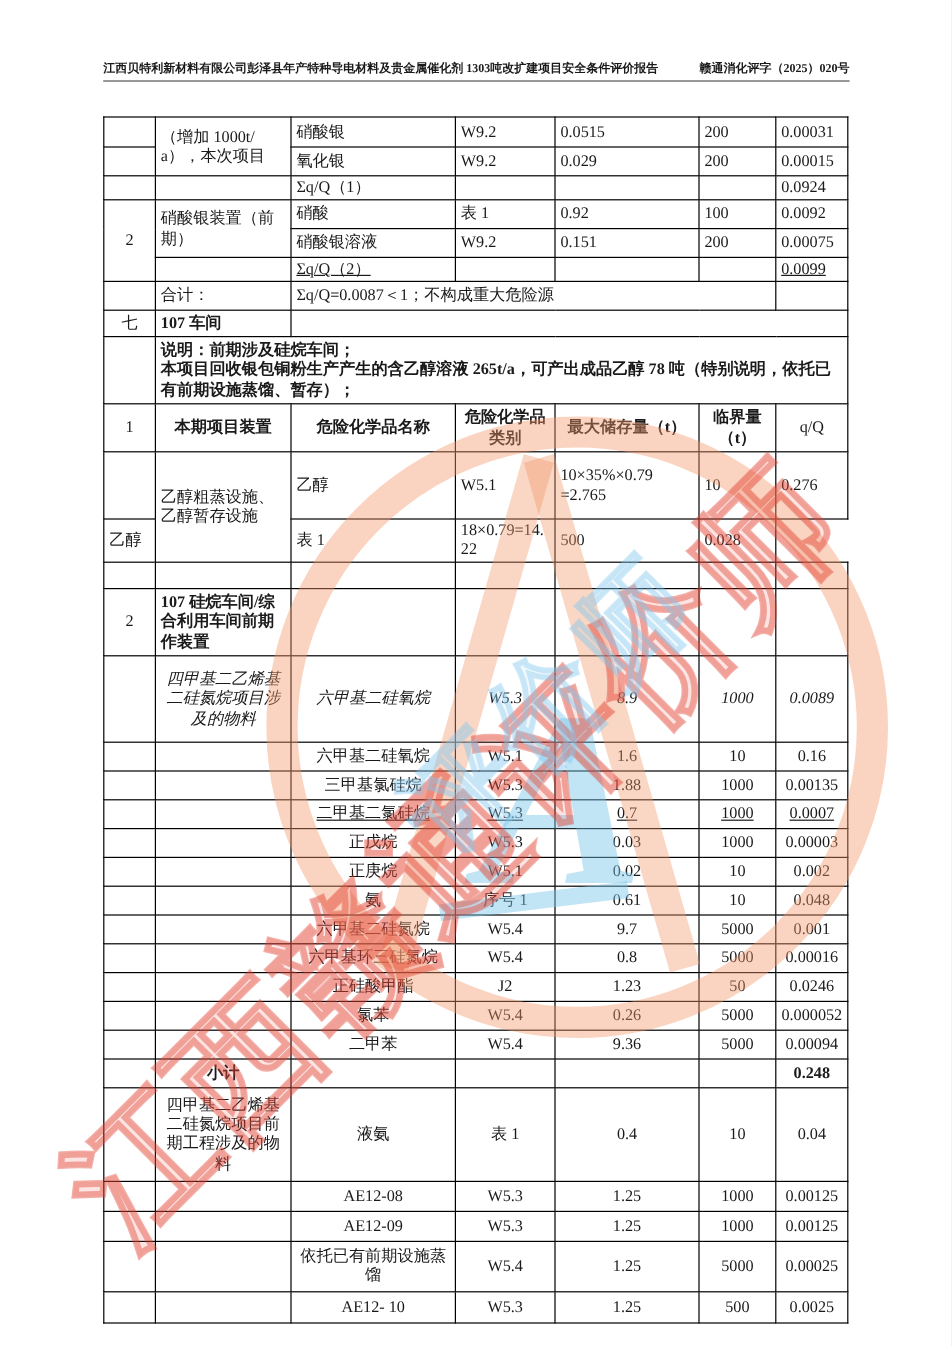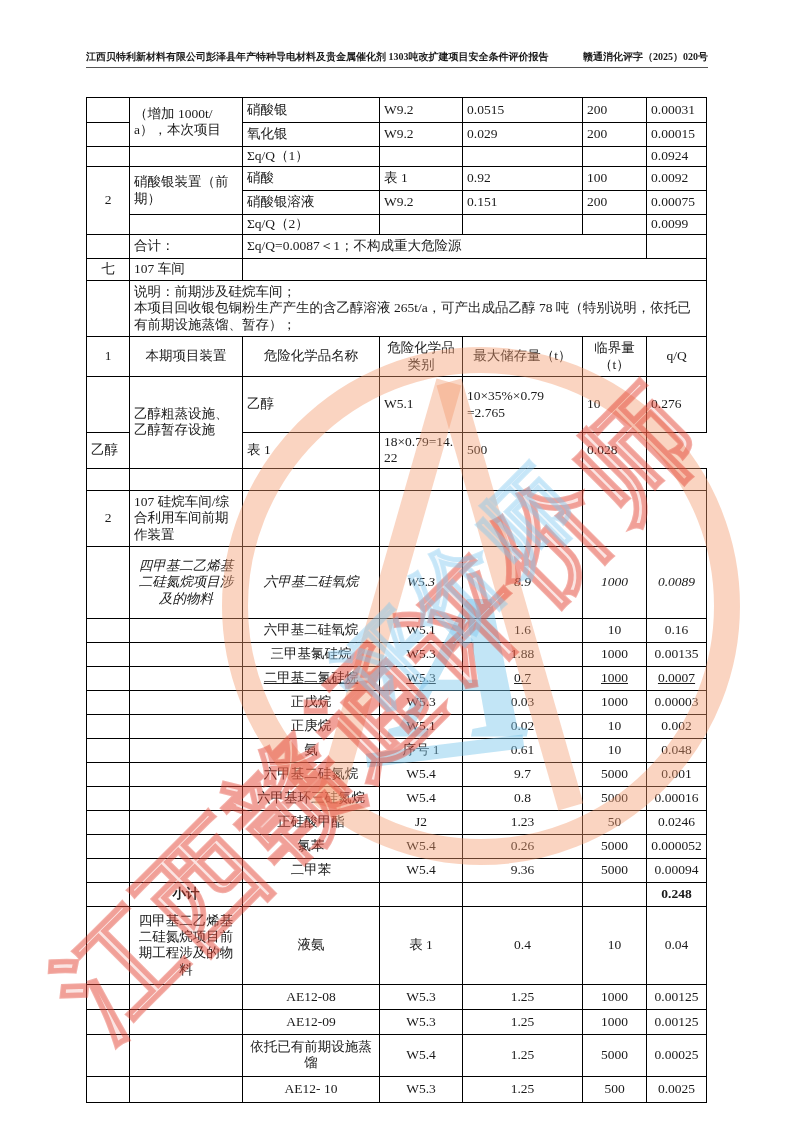--- a/index.html
+++ b/index.html
@@ -9,21 +9,21 @@
   #hdr{position:absolute;left:86px;top:50px;width:622px;display:flex;justify-content:space-between;
        align-items:flex-end;font-size:10px;font-weight:bold;border-bottom:1px solid #555;padding-bottom:3px;}
   #hdr .hl{letter-spacing:0px;}
   #hdr .hr{white-space:nowrap;margin-left:8px;text-align:right;}
   
   #tblwrap{position:absolute;left:86px;top:97px;width:621px;}
   table{border-collapse:collapse;table-layout:fixed;width:620px;}
   td{border:1px solid #000;font-size:13.5px;line-height:1.22;padding:1px 4px;text-align:center;
      vertical-align:middle;white-space:pre-line;word-break:break-all;}
   td.al{text-align:left;}
-  td.bold{font-weight:normal;}
+  td.bold{font-weight:bold;}
   
   #pageno{position:absolute;left:0;top:1038px;width:100%;text-align:center;font-size:12.5px;}
   
   #wm{position:absolute;left:0;top:0;width:793px;height:1122px;pointer-events:none;z-index:6;}
   .ring{position:absolute;left:222px;top:347px;width:466px;height:466px;border-radius:50%;
         border:26px solid rgba(243,153,108,0.42);}
   .astroke{position:absolute;width:26px;height:442px;background:rgba(243,153,108,0.40);
            transform-origin:top center;}
   .as1{left:436px;top:382px;transform:rotate(16deg);}
   .as2{left:436px;top:382px;transform:rotate(-16deg);}
@@ -95,21 +95,21 @@
             <td class="al">100</td>
             <td class="al">0.0092</td>
           </tr>
           <tr style="height: 24px;">
             <td class="al">硝酸银溶液</td>
             <td class="al">W9.2</td>
             <td class="al">0.151</td>
             <td class="al">200</td>
             <td class="al">0.00075</td>
           </tr>
-          <tr style="height: 20px;">
+          <tr style="height: 20px; text-decoration: underline;">
             <td></td>
             <td class="al">Σq/Q（2）</td>
             <td></td>
             <td></td>
             <td></td>
             <td class="al">0.0099</td>
           </tr>
           <tr style="height: 24px;">
             <td></td>
             <td class="al">合计：</td>

